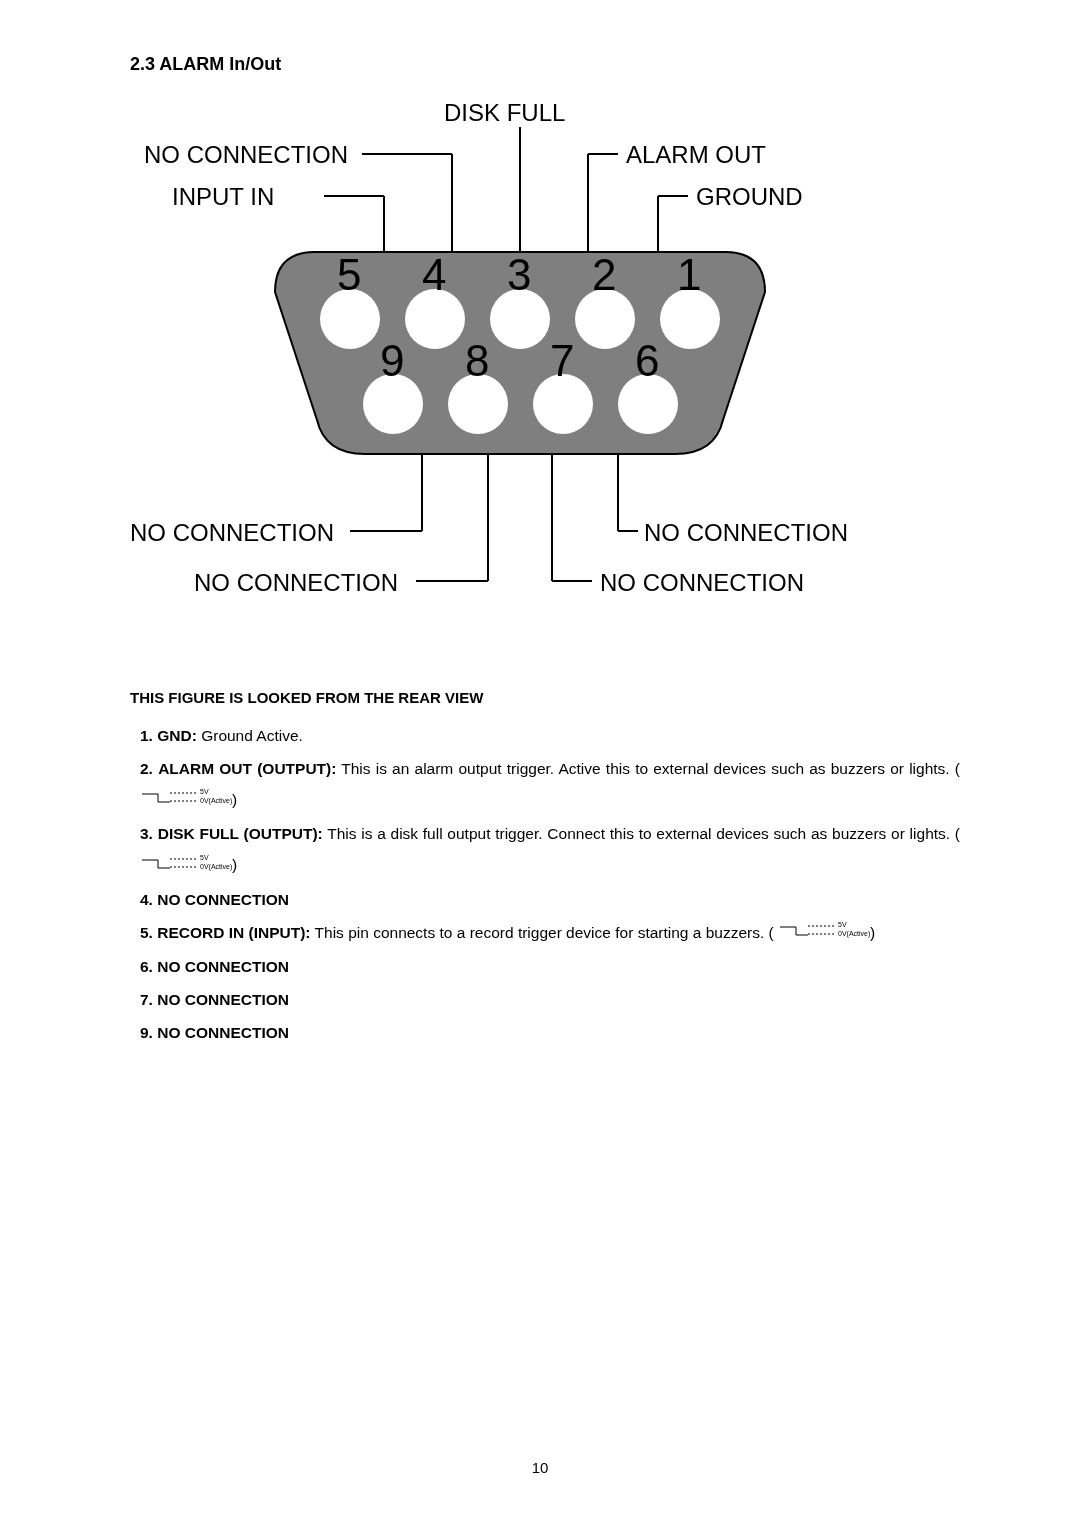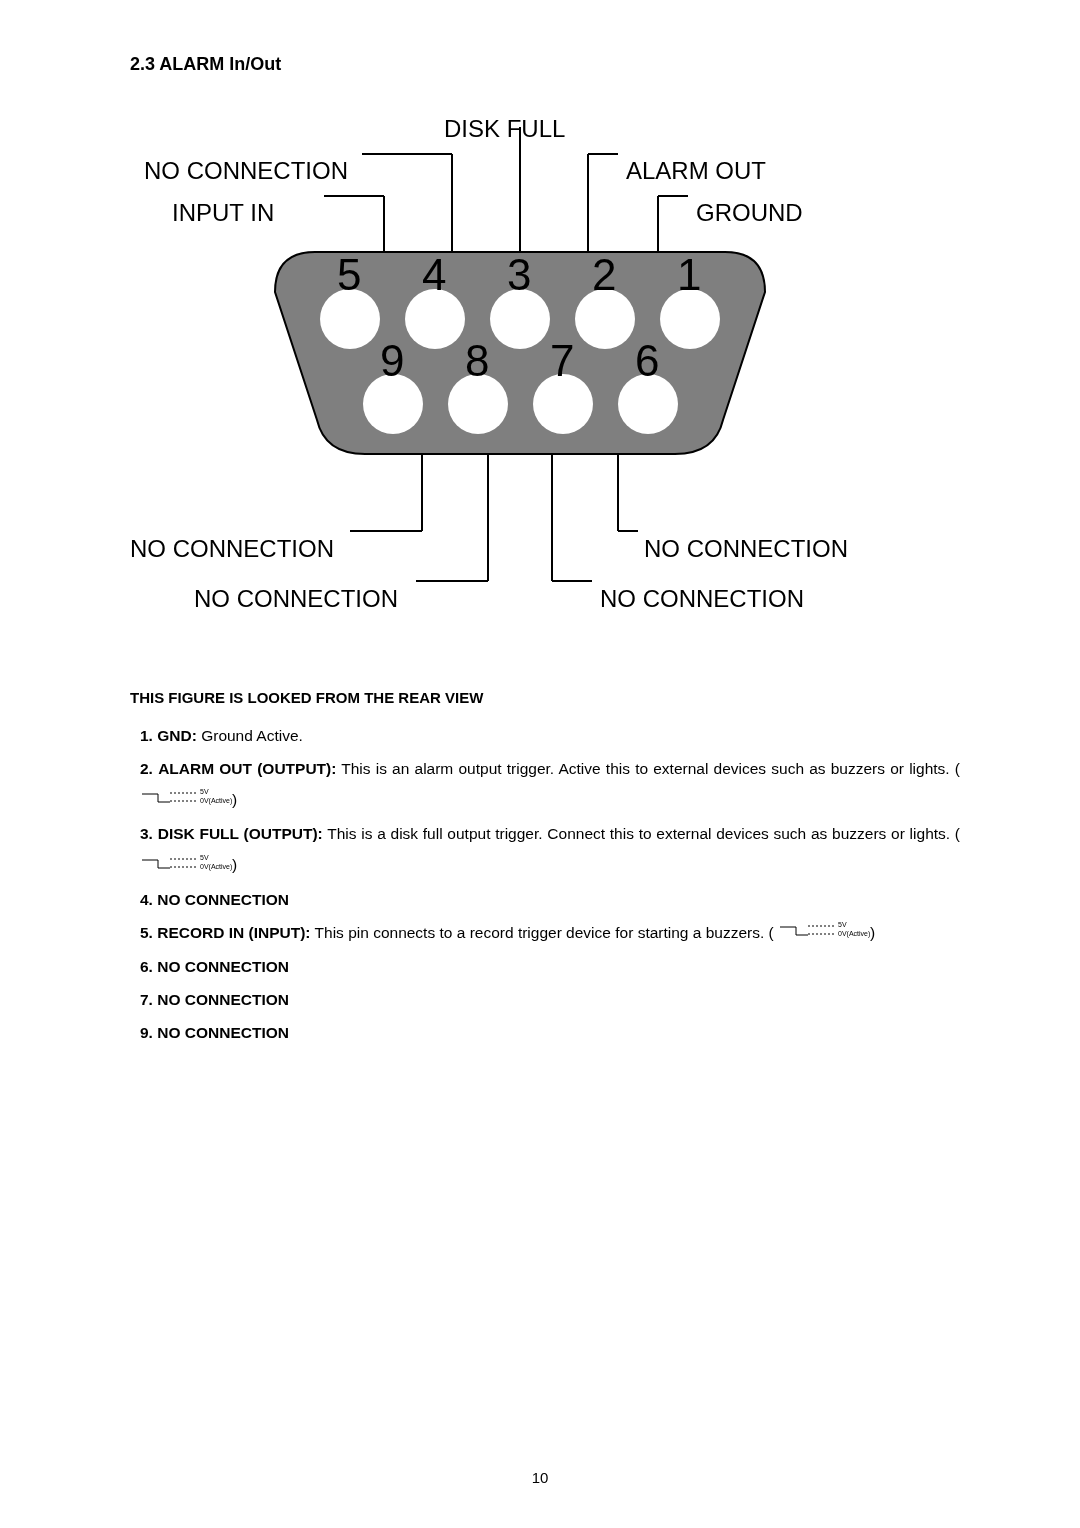--- a/index.html
+++ b/index.html
@@ -28,21 +28,20 @@
     position: relative;
     width: 800px;
     height: 520px;
     margin-bottom: 70px;
   }
   .lbl {
     position: absolute;
     font-size: 24px;
     font-family: Arial, sans-serif;
     white-space: nowrap;
-    margin-top: 16px;
   }
 
   
   .connector {
     position: absolute;
     left: 135px;
     top: 145px;
   }
   .pin-num {
     position: absolute;
@@ -84,21 +83,21 @@
     display: inline-block;
     vertical-align: middle;
   }
   .sig-label {
     font-size: 7px;
     font-family: Arial, sans-serif;
   }
 
   .page-number {
     position: absolute;
-    bottom: 42px;
+    bottom: 52px;
     left: 0;
     width: 100%;
     text-align: center;
     font-size: 15px;
   }
 </style>
 </head>
 <body>
 
 <div class="page">

